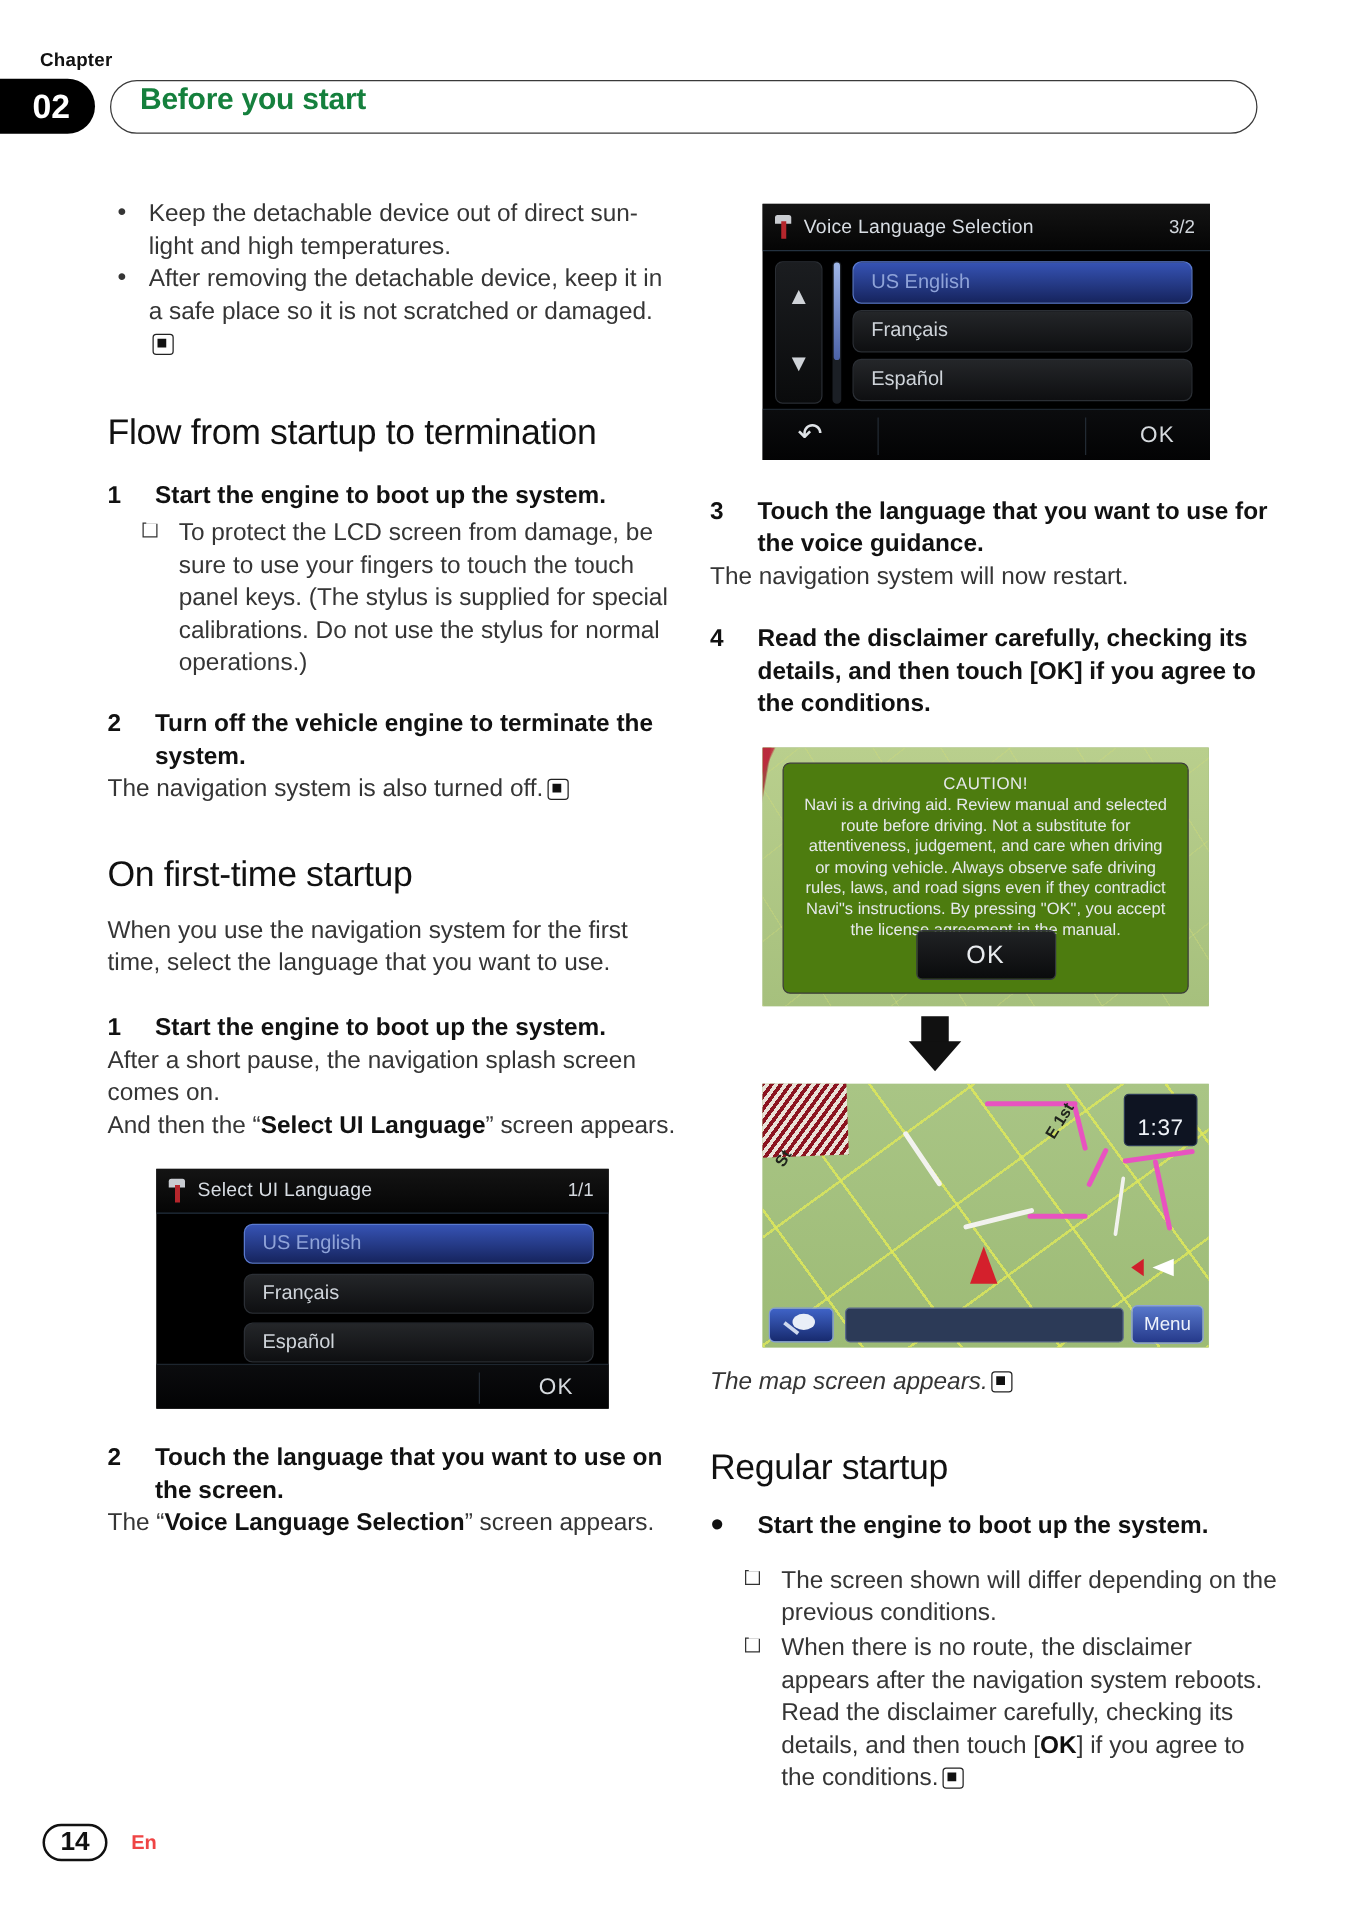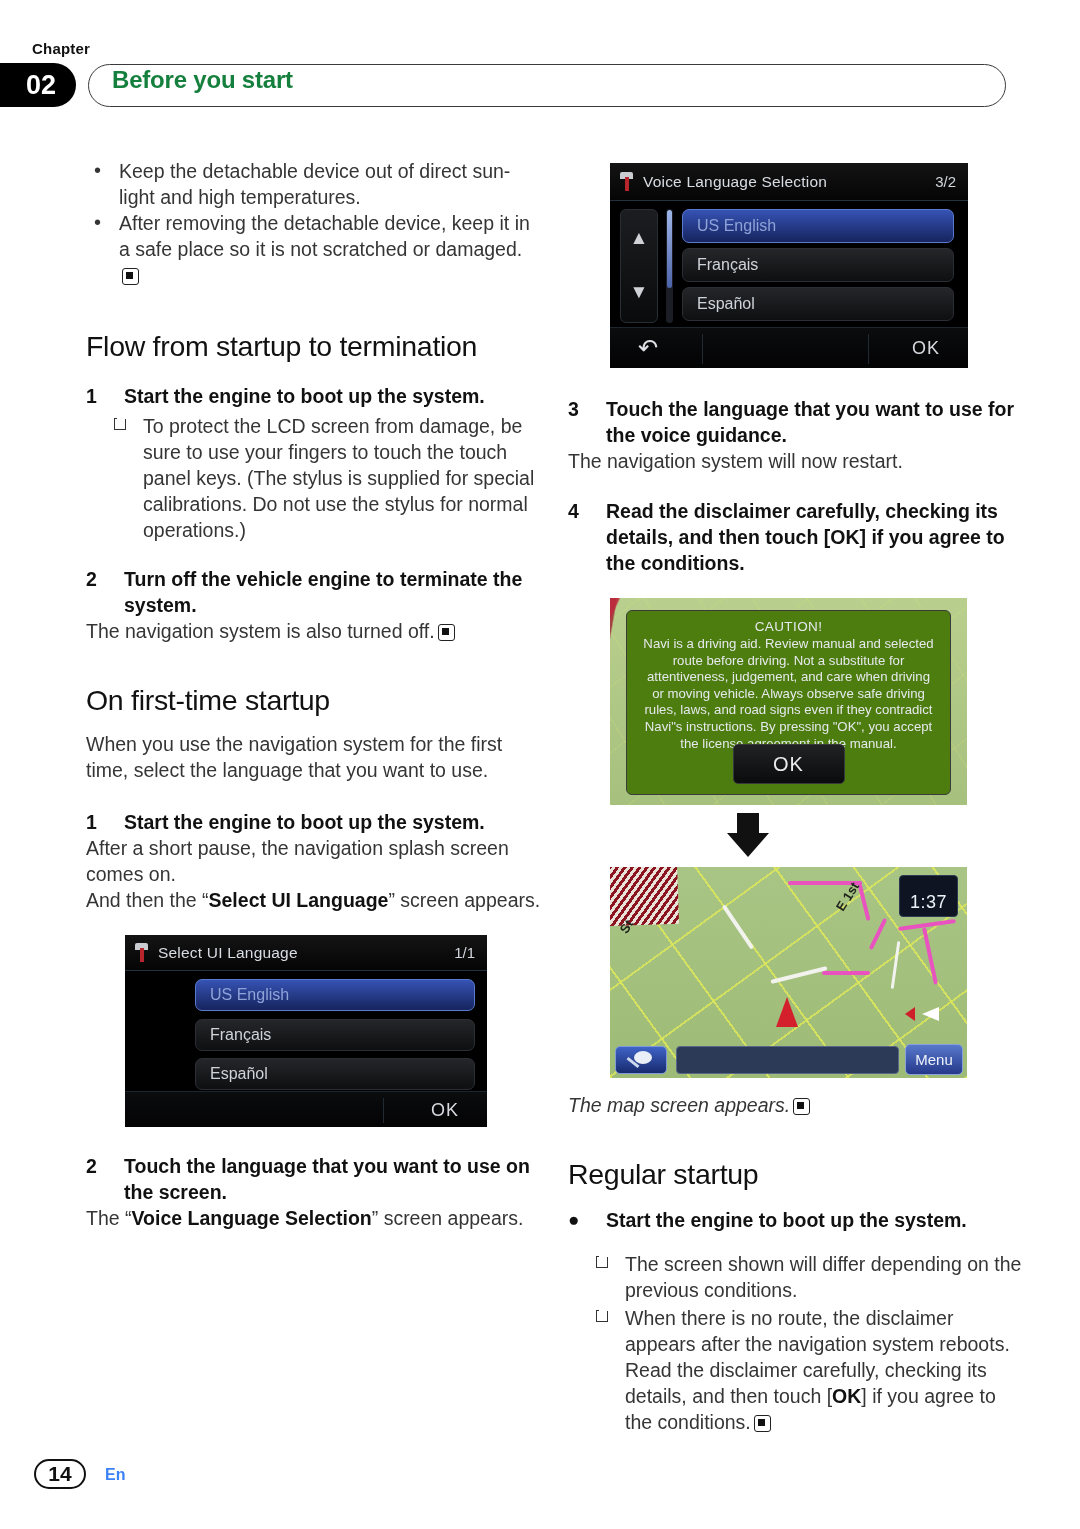--- a/index.html
+++ b/index.html
@@ -339,21 +339,21 @@
   
   .footer-page {
     position: absolute; left: 34px; top: 1459px;
     width: 52px; height: 30px;
     border: 2px solid #111; border-radius: 15px;
     display: flex; align-items: center; justify-content: center;
     font-size: 21px; font-weight: bold; color: #111;
   }
   .footer-lang {
     position: absolute; left: 105px; top: 1466px;
-    font-size: 16px; font-weight: bold; color: #3b82f6;
+    font-size: 16px; font-weight: bold; color: #ef4444;
   }
 </style>
 </head>
 <body>
 
 <div class="chapter-label">Chapter</div>
 <div class="chapter-badge">02</div>
 <div class="header-pill"></div>
 <div class="header-title">Before you start</div>
 

